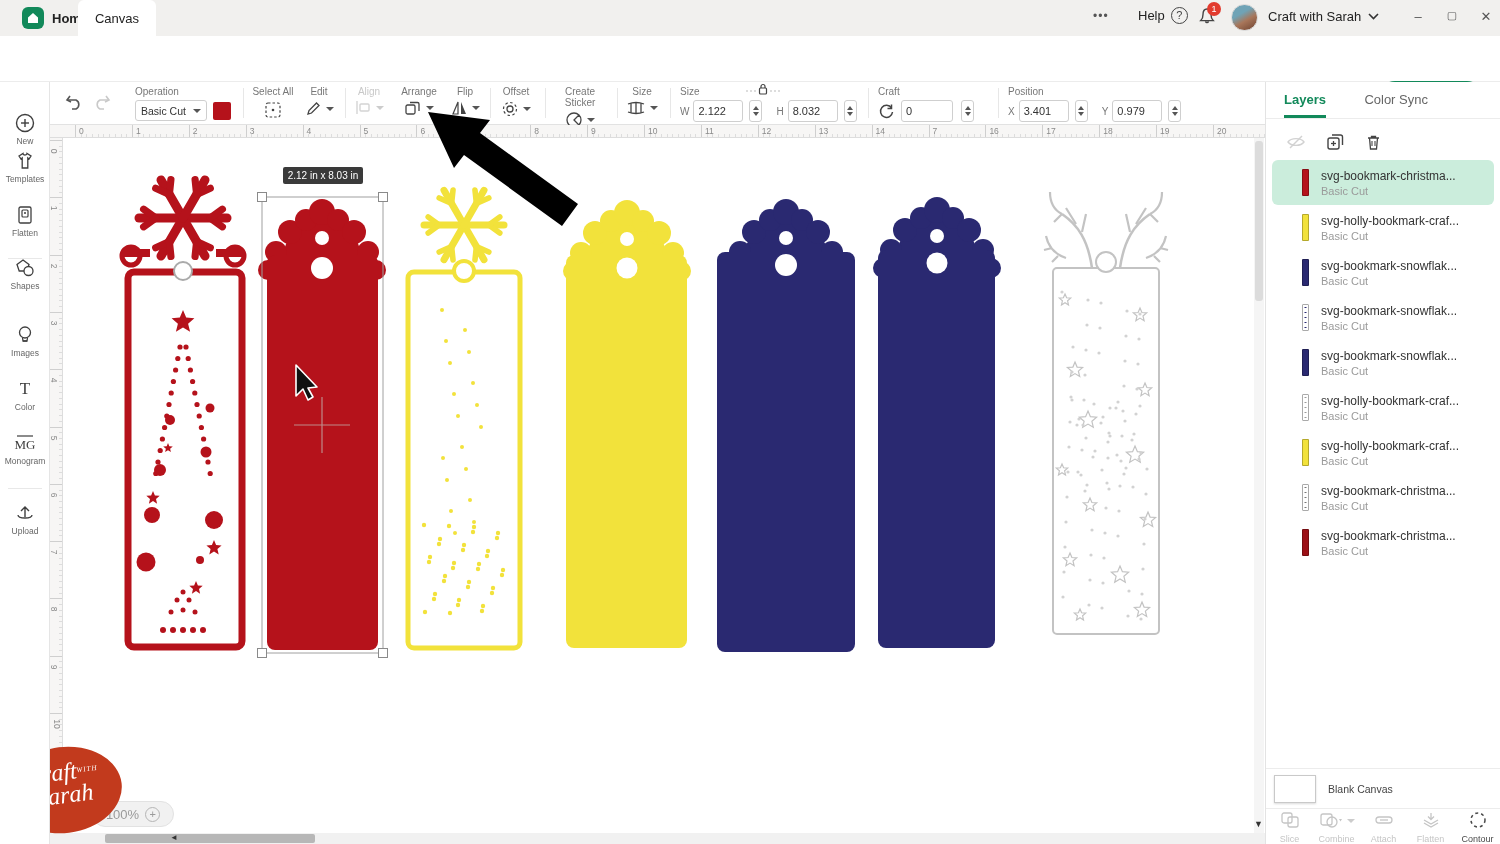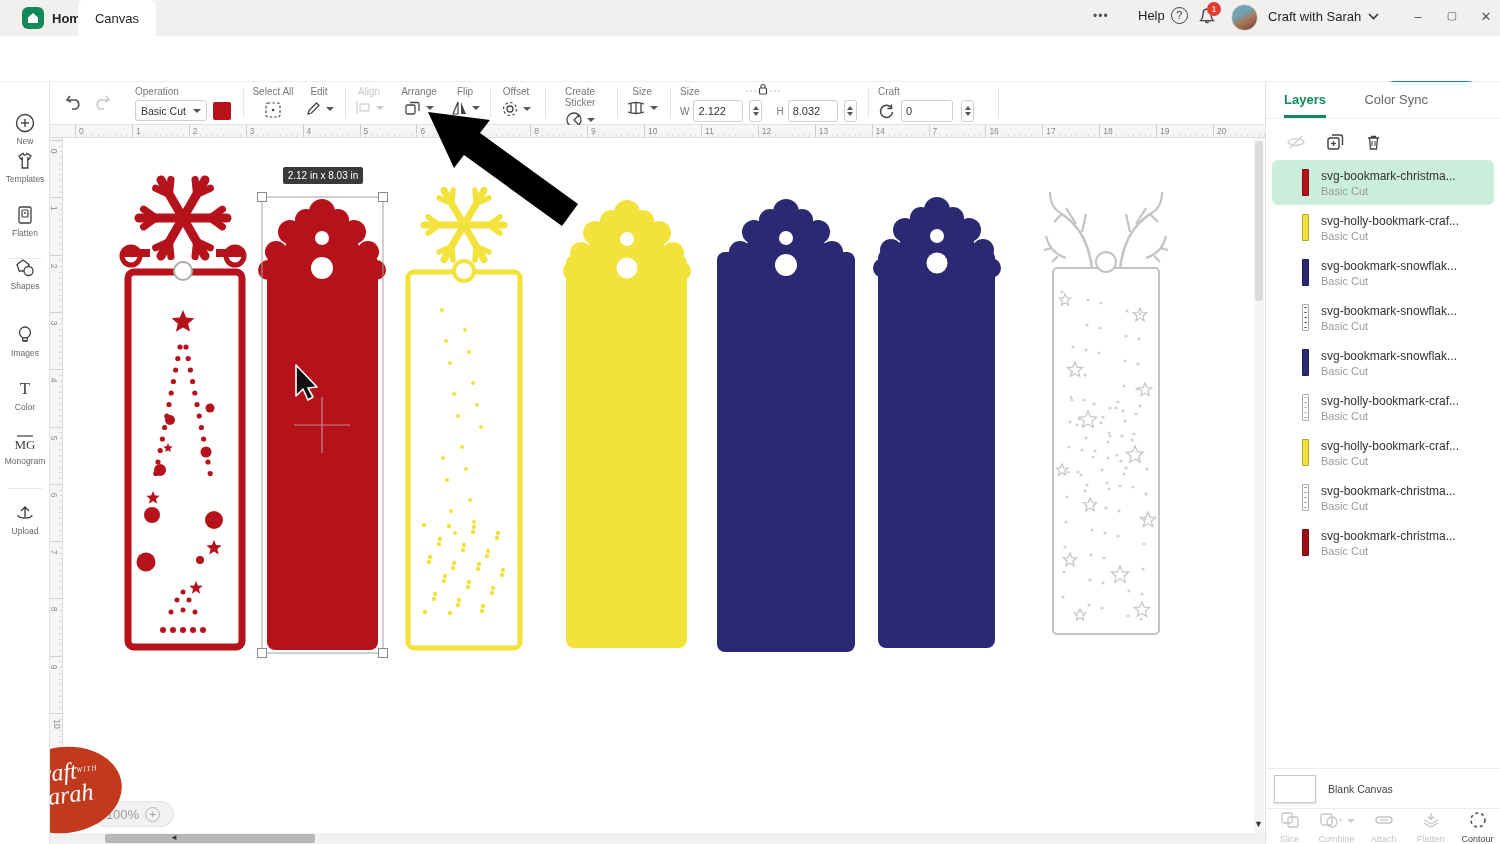--- a/index.html
+++ b/index.html
@@ -293,20 +293,42 @@
             <span>0</span>
           </div>
         <div class="stepper">
             <span class="st-up"></span>
             <span class="st-dn"></span>
           </div>
       </div>
     </div>
     <div class="sep" style="left:948px"></div>
 
+    <div class="tgroup" style="left:958px;width:190px;text-align:left">
+      <span class="tgl">Position</span>
+      <div class="row" style="gap:4px">
+        <span class="lbl10">X</span>
+        <div class="numbox" style="width:50px">
+            <span>3.401</span>
+          </div>
+        <div class="stepper">
+            <span class="st-up"></span>
+            <span class="st-dn"></span>
+          </div>
+        <span style="width:6px"></span>
+        <span class="lbl10">Y</span>
+        <div class="numbox" style="width:50px">
+            <span>0.979</span>
+          </div>
+        <div class="stepper">
+            <span class="st-up"></span>
+            <span class="st-dn"></span>
+          </div>
+      </div>
+    </div>
   </div>
 
   <div id="sidebar" class="abs">
     <div class="side-item" style="top:30px">
       <svg class="icon-sm" width="22" height="22" viewBox="0 0 22 22">
           <circle cx="11" cy="11" r="8.5" fill="none" stroke="#3f3f3f" stroke-width="1.4"></circle>
           <line x1="11" y1="7" x2="11" y2="15" stroke="#3f3f3f" stroke-width="1.4"></line>
           <line x1="7" y1="11" x2="15" y2="11" stroke="#3f3f3f" stroke-width="1.4"></line>
         </svg>
       <span class="sl">New</span>

